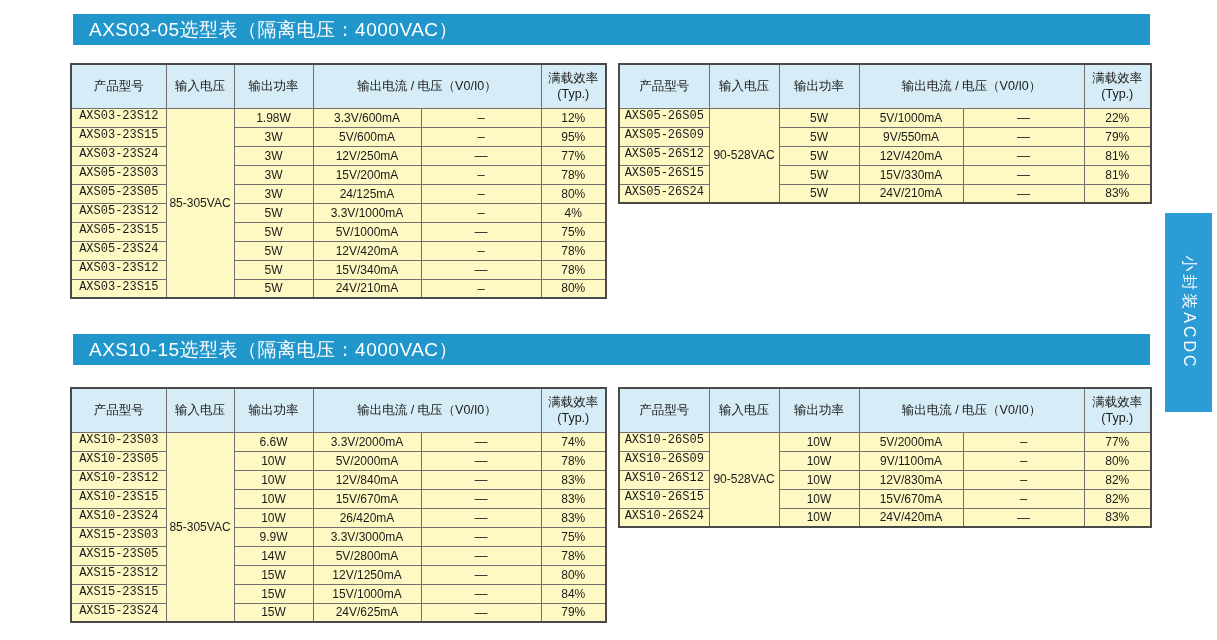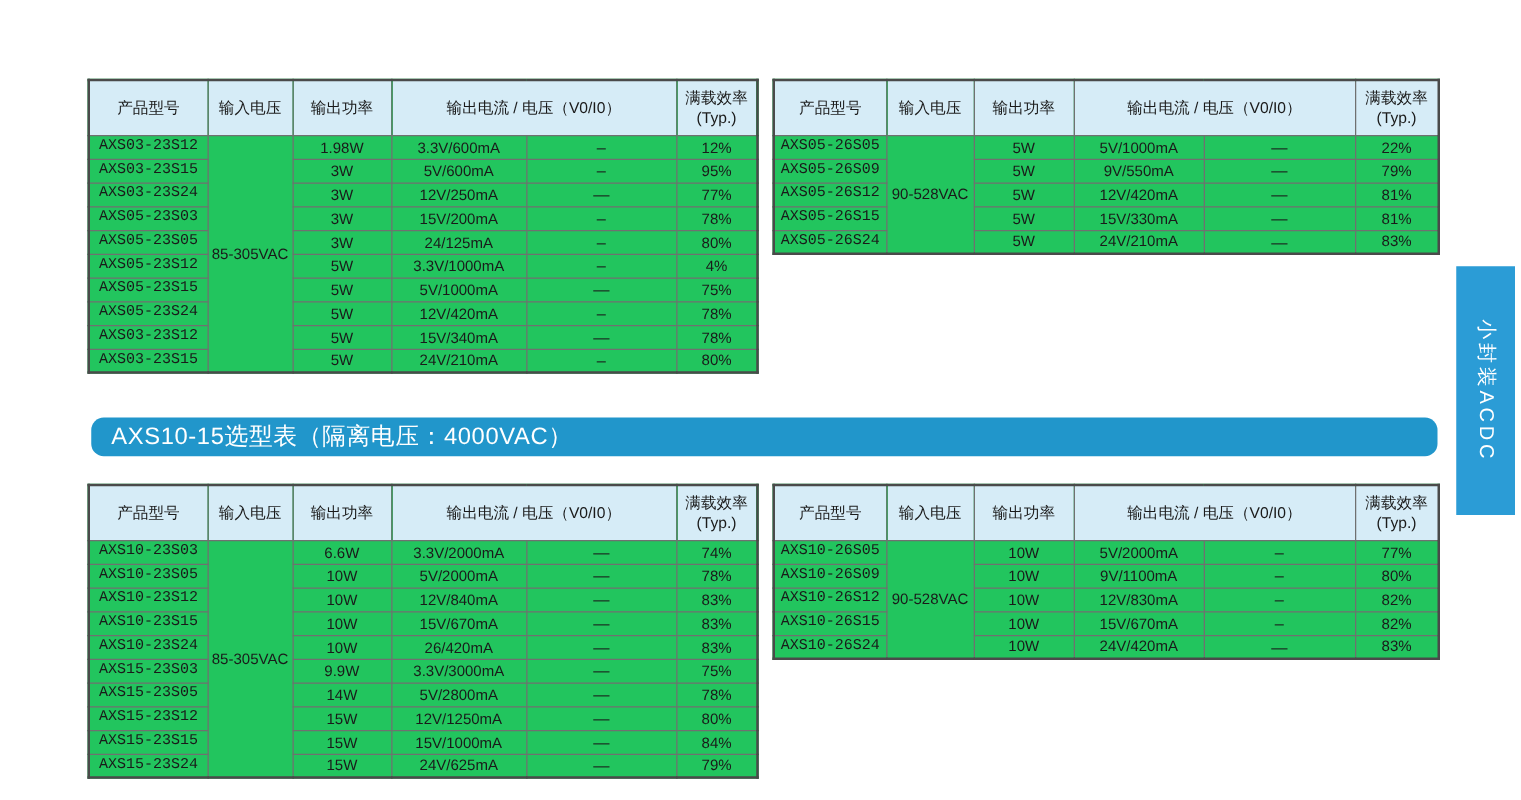--- a/index.html
+++ b/index.html
@@ -22,27 +22,27 @@
     height: 31px;
     background: var(--banner-blue, #2196cb);
     color: #ffffff;
     font-size: 19px;
     line-height: 31px;
     padding-left: 16px;
     letter-spacing: 0.5px;
     white-space: nowrap;
   }
   #banner-1 { top: 14px; }
-  #banner-2 { top: 334px; border-radius: 10px; }
+  #banner-2 { top: 334px; }
 
   table.sel {
     position: absolute;
     border-collapse: collapse;
     table-layout: fixed;
-    background: #22c55e;
+    background: #fef9c3;
     font-size: 12px;
     border: 2px solid var(--border, #4a4a4a);
   }
   #table-0-0 { left: 70px;  top: 63px;  width: 535px; }
   #table-0-1 { left: 618px; top: 63px;  width: 532px; }
   #table-1-0 { left: 70px;  top: 387px; width: 535px; }
   #table-1-1 { left: 618px; top: 387px; width: 532px; }
 
   table.sel th, table.sel td {
     border: 1px solid var(--grid, #707070);
@@ -80,20 +80,21 @@
     color: #ffffff;
     font-size: 16px;
     letter-spacing: 3px;
   }
 </style>
 </head>
 <body style="--banner-blue: #2196cb; --tab-blue: #2b9cd6; --header-fill: #d6ecf7; --border: #4a4a4a; --grid: #707070; --text: #1a1a1a;">
 
 <div class="page" data-name="datasheet-page">
 
+  <div id="banner-1" class="banner" data-name="section-title-axs03-05">AXS03-05选型表（隔离电压：4000VAC）</div>
 
   <table id="table-0-0" class="sel" data-name="selection-table-axs03-05-left">
     <colgroup>
       <col style="width:95px">
         <col style="width:68px">
         <col style="width:79px">
       <col style="width:108px">
         <col style="width:120px">
         <col style="width:65px">
     </colgroup>

